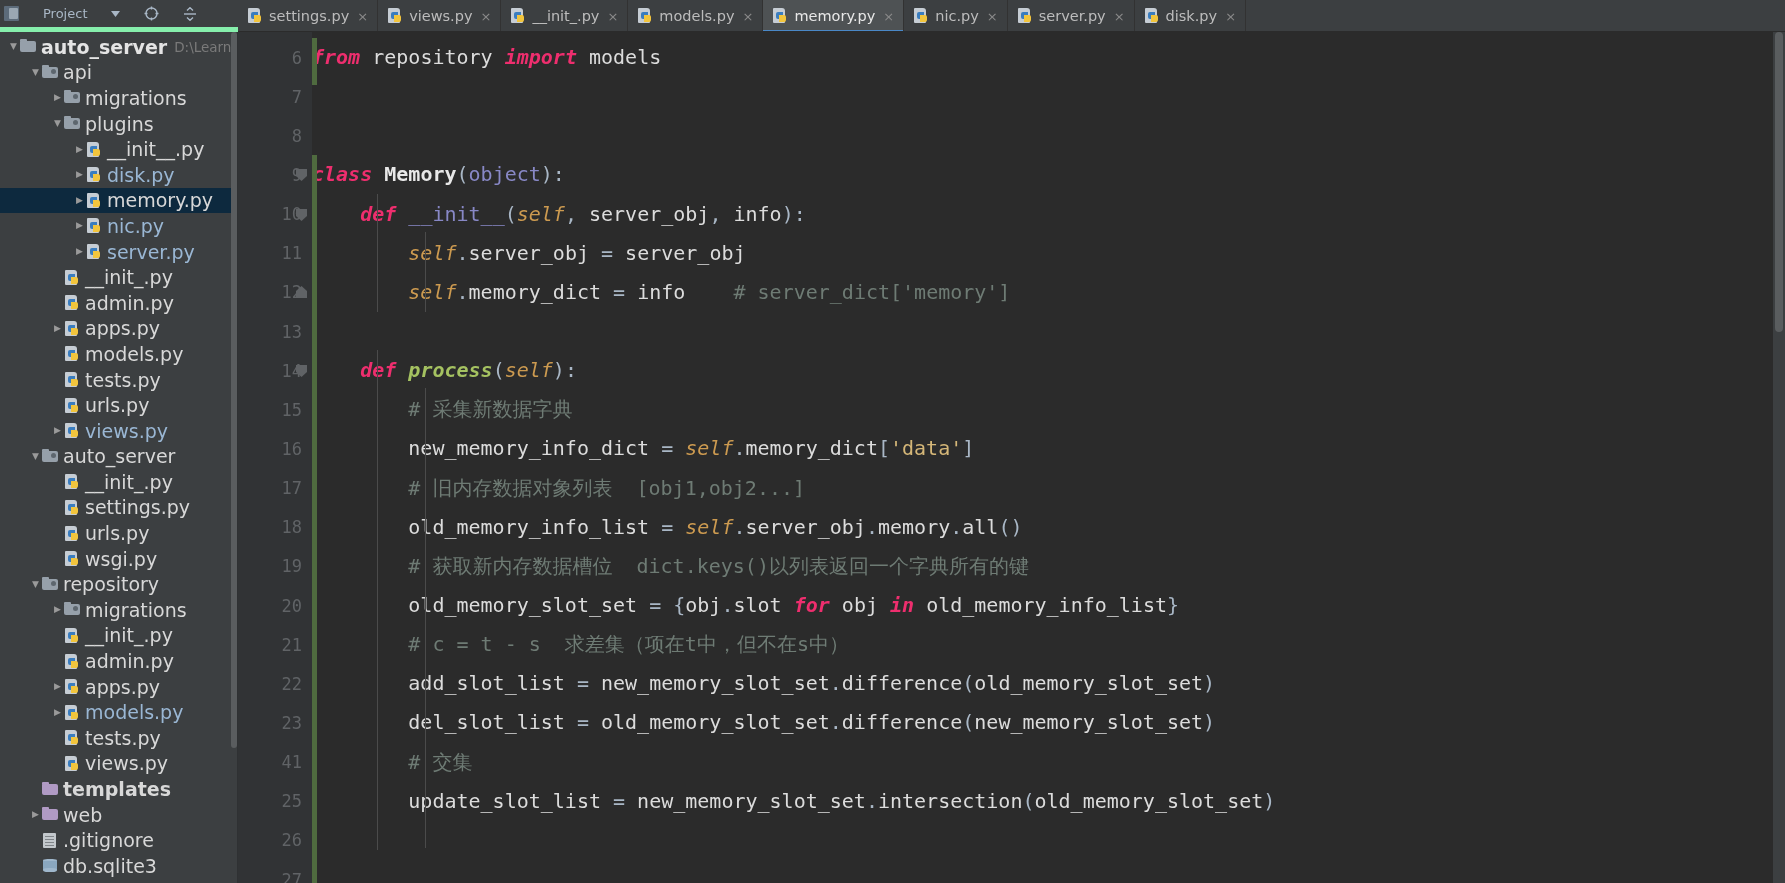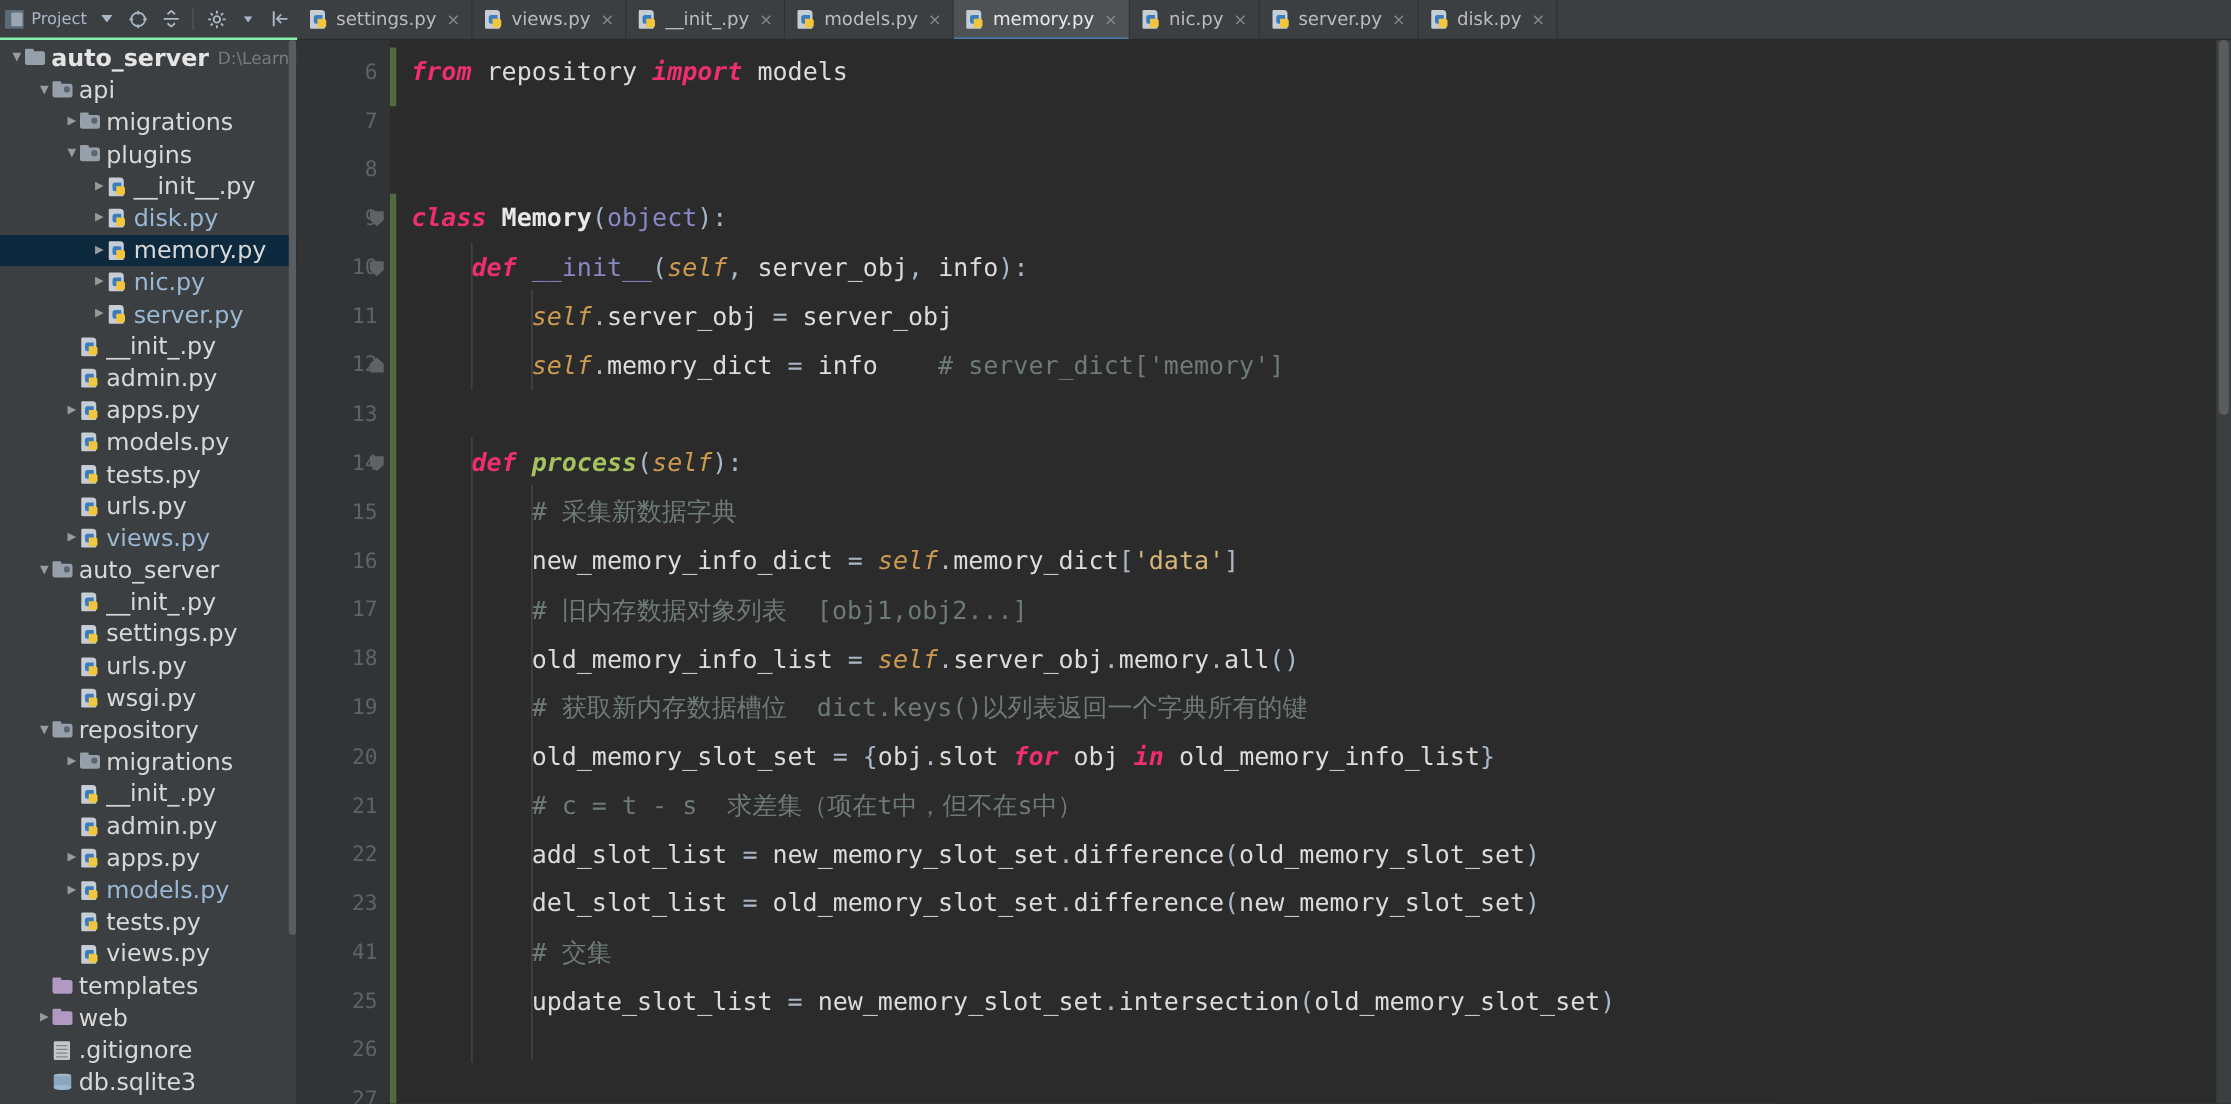--- a/index.html
+++ b/index.html
@@ -10,22 +10,22 @@
     overflow: hidden;
     color: #bbbbbb;
   }
   #app { width: 1785px; height: 883px; position: relative; display: flex; flex-direction: column; }
 
   
   .toprow { display: flex; height: 32px; flex: 0 0 32px; background: #3c3f41; }
 
   .projbar {
     width: 238px; flex: 0 0 238px; display: flex; align-items: center;
-    padding: 0 4px; gap: 6px; background: #3c3f41;
-    border-bottom: 2px solid #86efac;
+    padding: 0 4px; gap: 24px; background: #3c3f41;
+    border-bottom: 5px solid #86efac;
   }
   .projbar .pico { width: 15px; height: 15px; position: relative; flex: 0 0 15px; }
   .projbar .pico .sq { position: absolute; inset: 0; background: #5c6b7a; border-radius: 1px; }
   .projbar .pico .sq2 { position: absolute; left: 5px; top: 2px; width: 9px; height: 11px; background: #9aa7b3; border-radius: 1px; }
   .projbar .label { font-size: 13px; color: #a9b7c6; white-space: nowrap; }
   .tb-btn { display: flex; align-items: center; justify-content: center; width: 22px; height: 22px; color: #9aa0a6; font-size: 13px; cursor: default; }
   .tb-sep { width: 1px; height: 18px; background: #555759; margin: 0 2px; }
 
   svg.ico { display: block; }
 
@@ -117,21 +117,21 @@
   .codearea {
     flex: 1 1 auto; position: relative; overflow: hidden;
     padding-top: 6px; min-width: 0;
   }
   .vcsmark { position: absolute; left: 0; width: 5px; background: #4f6b3f; }
   .indentguide { position: absolute; width: 1px; background: #4b4b4b; }
 
   .cline {
     height: 39.15px; line-height: 39.15px; white-space: pre;
     font-family: "DejaVu Sans Mono", monospace; font-size: 20px;
-    padding-left: 17px; color: #a9b7c6;
+    color: #a9b7c6;
   }
   .kwi  { color: #ee2e6e; font-style: italic; font-weight: bold; }
   .cls  { color: #e8e8e8; font-weight: bold; }
   .bi   { color: #8888c6; }
   .self { color: #cc9a50; font-style: italic; }
   .fn   { color: #a5c261; font-style: italic; font-weight: bold; }
   .str  { color: #d5b778; }
   .cmt  { color: #6e7b74; }
   .id   { color: #dcdcdc; }
   .setfn{ color: #6aaec4; }
@@ -527,21 +527,21 @@
           </div>
           <div class="row" style="padding-left: 51px;">
             <span class="arrow none"></span>
             <span class="ficon pyfile">
               <span class="pg"></span>
               <span class="pb"></span>
               <span class="py"></span>
             </span>
             <span class="name white">views.py</span>
           </div>
-          <div class="row" style="padding-left: 29px;">
+          <div class="row" style="padding-left: 29px; font-weight: bold;">
             <span class="arrow none"></span>
             <span class="ficon folder plain purple">
               <span class="f2"></span>
               <span class="f1"></span>
             </span>
             <span class="name white">templates</span>
           </div>
           <div class="row" style="padding-left: 29px;">
             <span class="arrow">▶</span>
             <span class="ficon folder plain purple">

